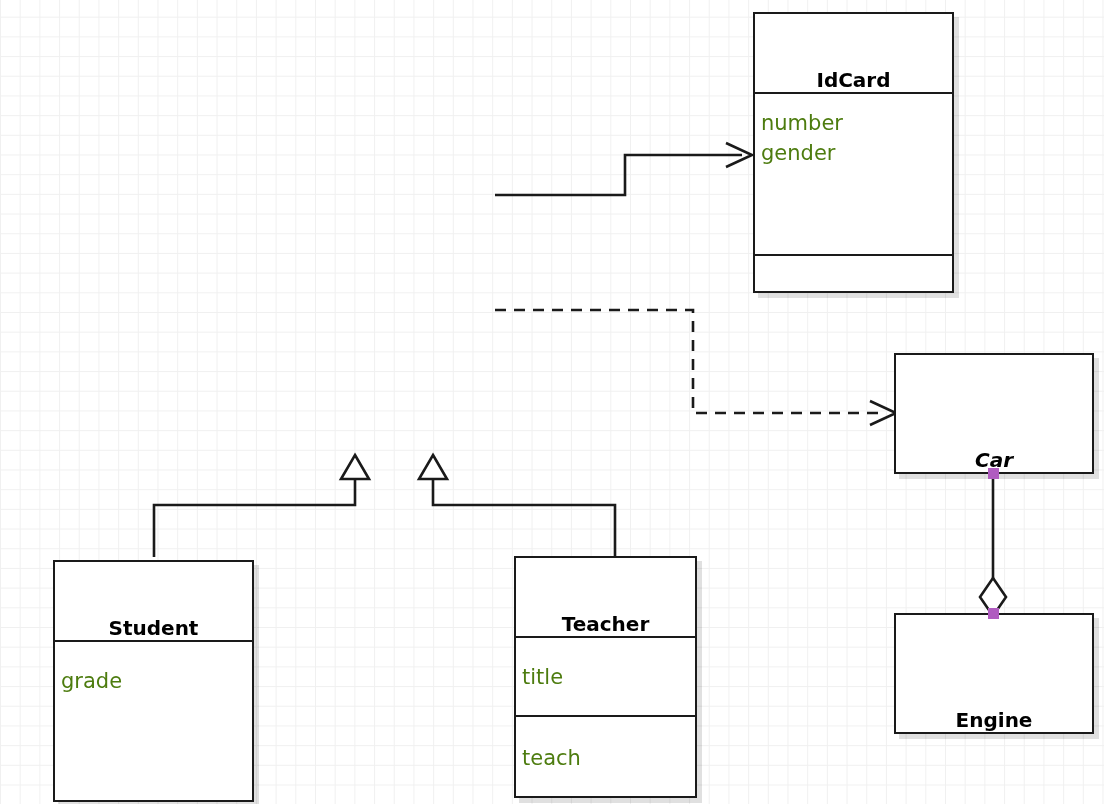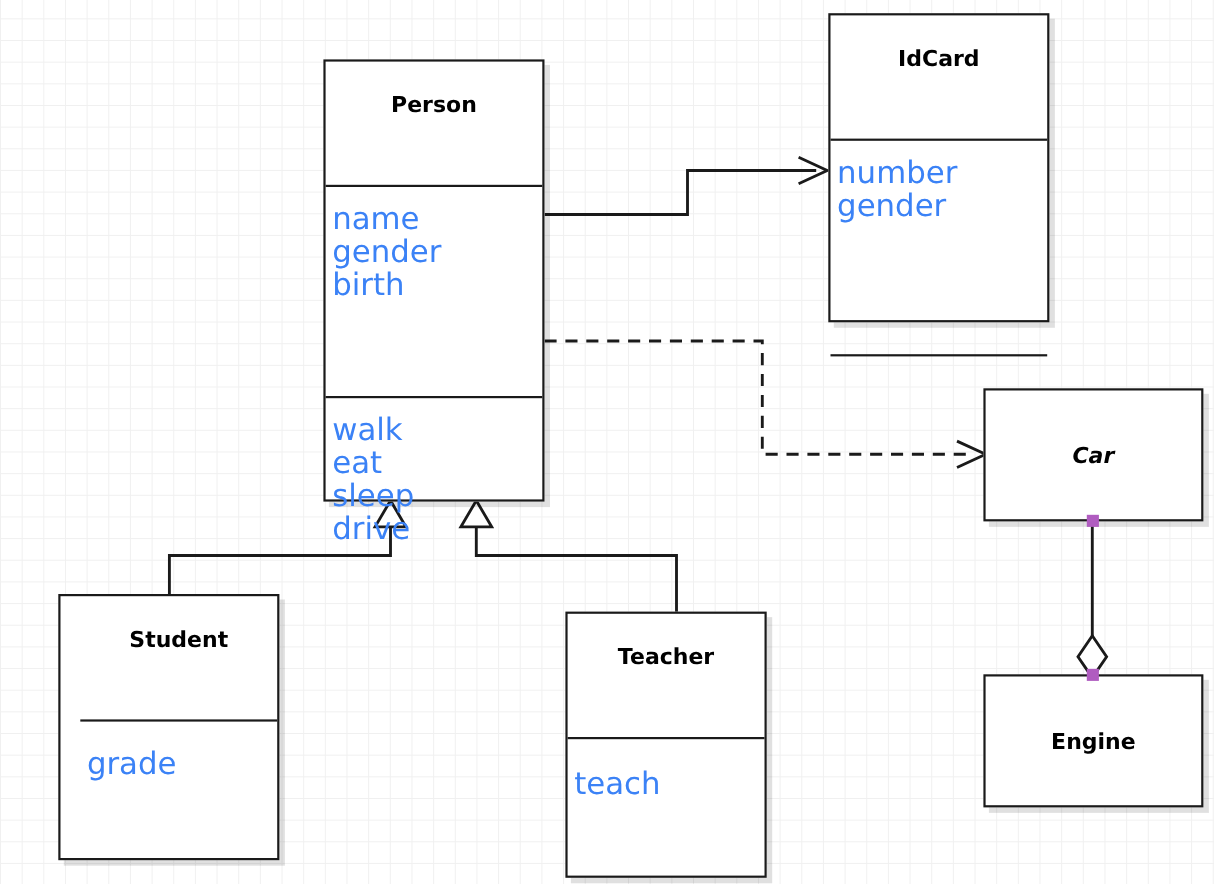--- a/index.html
+++ b/index.html
@@ -37,32 +37,31 @@
   }
   .compartment {
     box-sizing: border-box;
     position: relative;
   }
   .compartment + .compartment {
     border-top: 2px solid #1a1a1a;
   }
   .c-title {
     display: flex;
-    align-items: center;
+    align-items: flex-end;
     justify-content: center;
     font-weight: bold;
     font-size: 20px;
     color: #000000;
   }
   .c-body {
     padding: 14px 0 0 6px;
-    font-size: 28px;
+    font-size: 21px;
     line-height: 30px;
-    color: #3b82f6;
-    margin-top: 34px;
+    color: #4d7c0f;
   }
   .c-body.single {
     display: flex;
     align-items: center;
     padding: 0 0 0 6px;
   }
   .c-body-empty { padding: 0; }
   .attr-line { white-space: nowrap; }
   .handle {
     position: absolute;
@@ -98,60 +97,47 @@
       <path d="M 615 557 L 615 505 L 433 505 L 433 478" fill="none" stroke="#1a1a1a" stroke-width="2.6"></path>
       <path d="M 433 455 L 447 479 L 419 479 Z" fill="#ffffff" stroke="#1a1a1a" stroke-width="2.6" stroke-linejoin="miter"></path>
     </g>
 
     <g>
       <path d="M 993 473 L 993 580" fill="none" stroke="#1a1a1a" stroke-width="2.6"></path>
       <path d="M 993 578 L 1006 597 L 993 616 L 980 597 Z" fill="#ffffff" stroke="#1a1a1a" stroke-width="2.6" stroke-linejoin="miter"></path>
     </g>
   </svg>
 
-  <div class="uml-class" style="left:294px; top:54px; width:201px; height:402px;">
-    <div class="compartment c-title" style="height:78px;">
-      <span>Person</span>
-    </div>
-    <div class="compartment c-body" style="height:158px;">
-      <div class="attr-line">name</div>
-      <div class="attr-line">gender</div>
-      <div class="attr-line">birth</div>
-    </div>
-    <div class="compartment c-body" style="height:166px;">
-      <div class="attr-line">walk</div>
-      <div class="attr-line">eat</div>
-      <div class="attr-line">sleep</div>
-      <div class="attr-line">drive</div>
-    </div>
-  </div>
 
   <div class="uml-class" style="left:753px; top:12px; width:201px; height:281px;">
     <div class="compartment c-title" style="height:78px;">
       <span>IdCard</span>
     </div>
     <div class="compartment c-body" style="height:162px;">
       <div class="attr-line">number</div>
       <div class="attr-line">gender</div>
     </div>
     <div class="compartment c-body c-body-empty" style="height:37px;"></div>
   </div>
 
-  <div class="uml-class" style="left:53px; top:540px; width:201px; height:242px;padding-left:18px;">
+  <div class="uml-class" style="left:53px; top:560px; width:201px; height:242px;">
     <div class="compartment c-title" style="height:78px;">
       <span>Student</span>
     </div>
     <div class="compartment c-body single" style="height:79px;text-align:center;">
       <div class="attr-line">grade</div>
     </div>
   </div>
 
   <div class="uml-class" style="left:514px; top:556px; width:183px; height:242px;">
     <div class="compartment c-title" style="height:78px;">
       <span>Teacher</span>
+    </div>
+    <div class="compartment c-body single" style="height:79px;">
+      <div class="attr-line">title</div>
     </div>
     <div class="compartment c-body single" style="height:83px;">
       <div class="attr-line">teach</div>
     </div>
   </div>
 
   <div class="uml-class" style="left:894px; top:353px; width:200px; height:121px;">
     <div class="compartment c-title" style="height:100%;font-style:italic;">
       <span>Car</span>
     </div>

